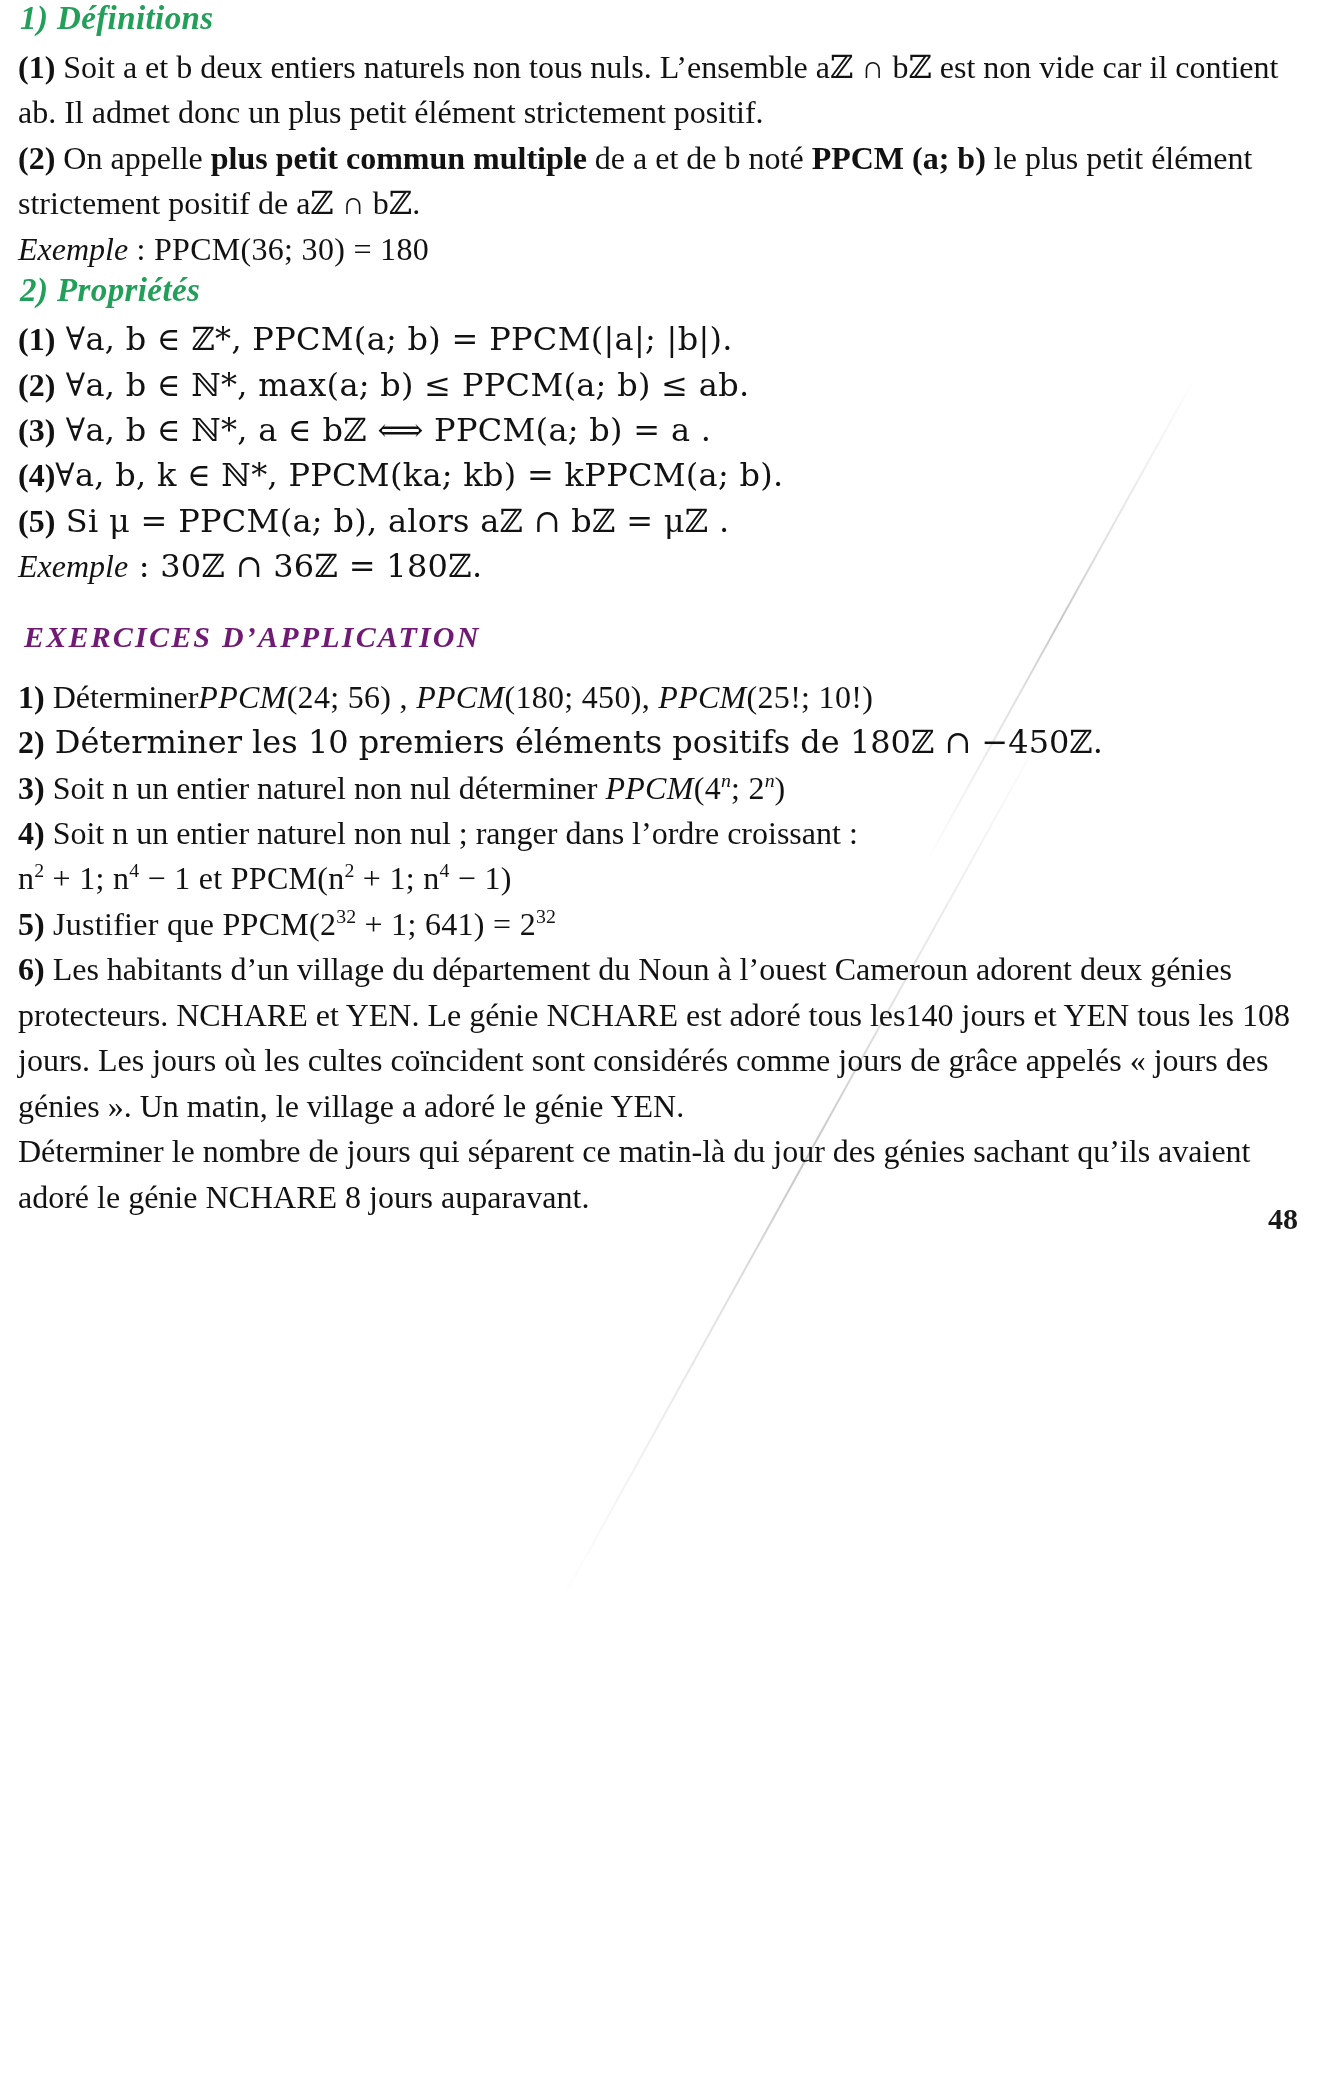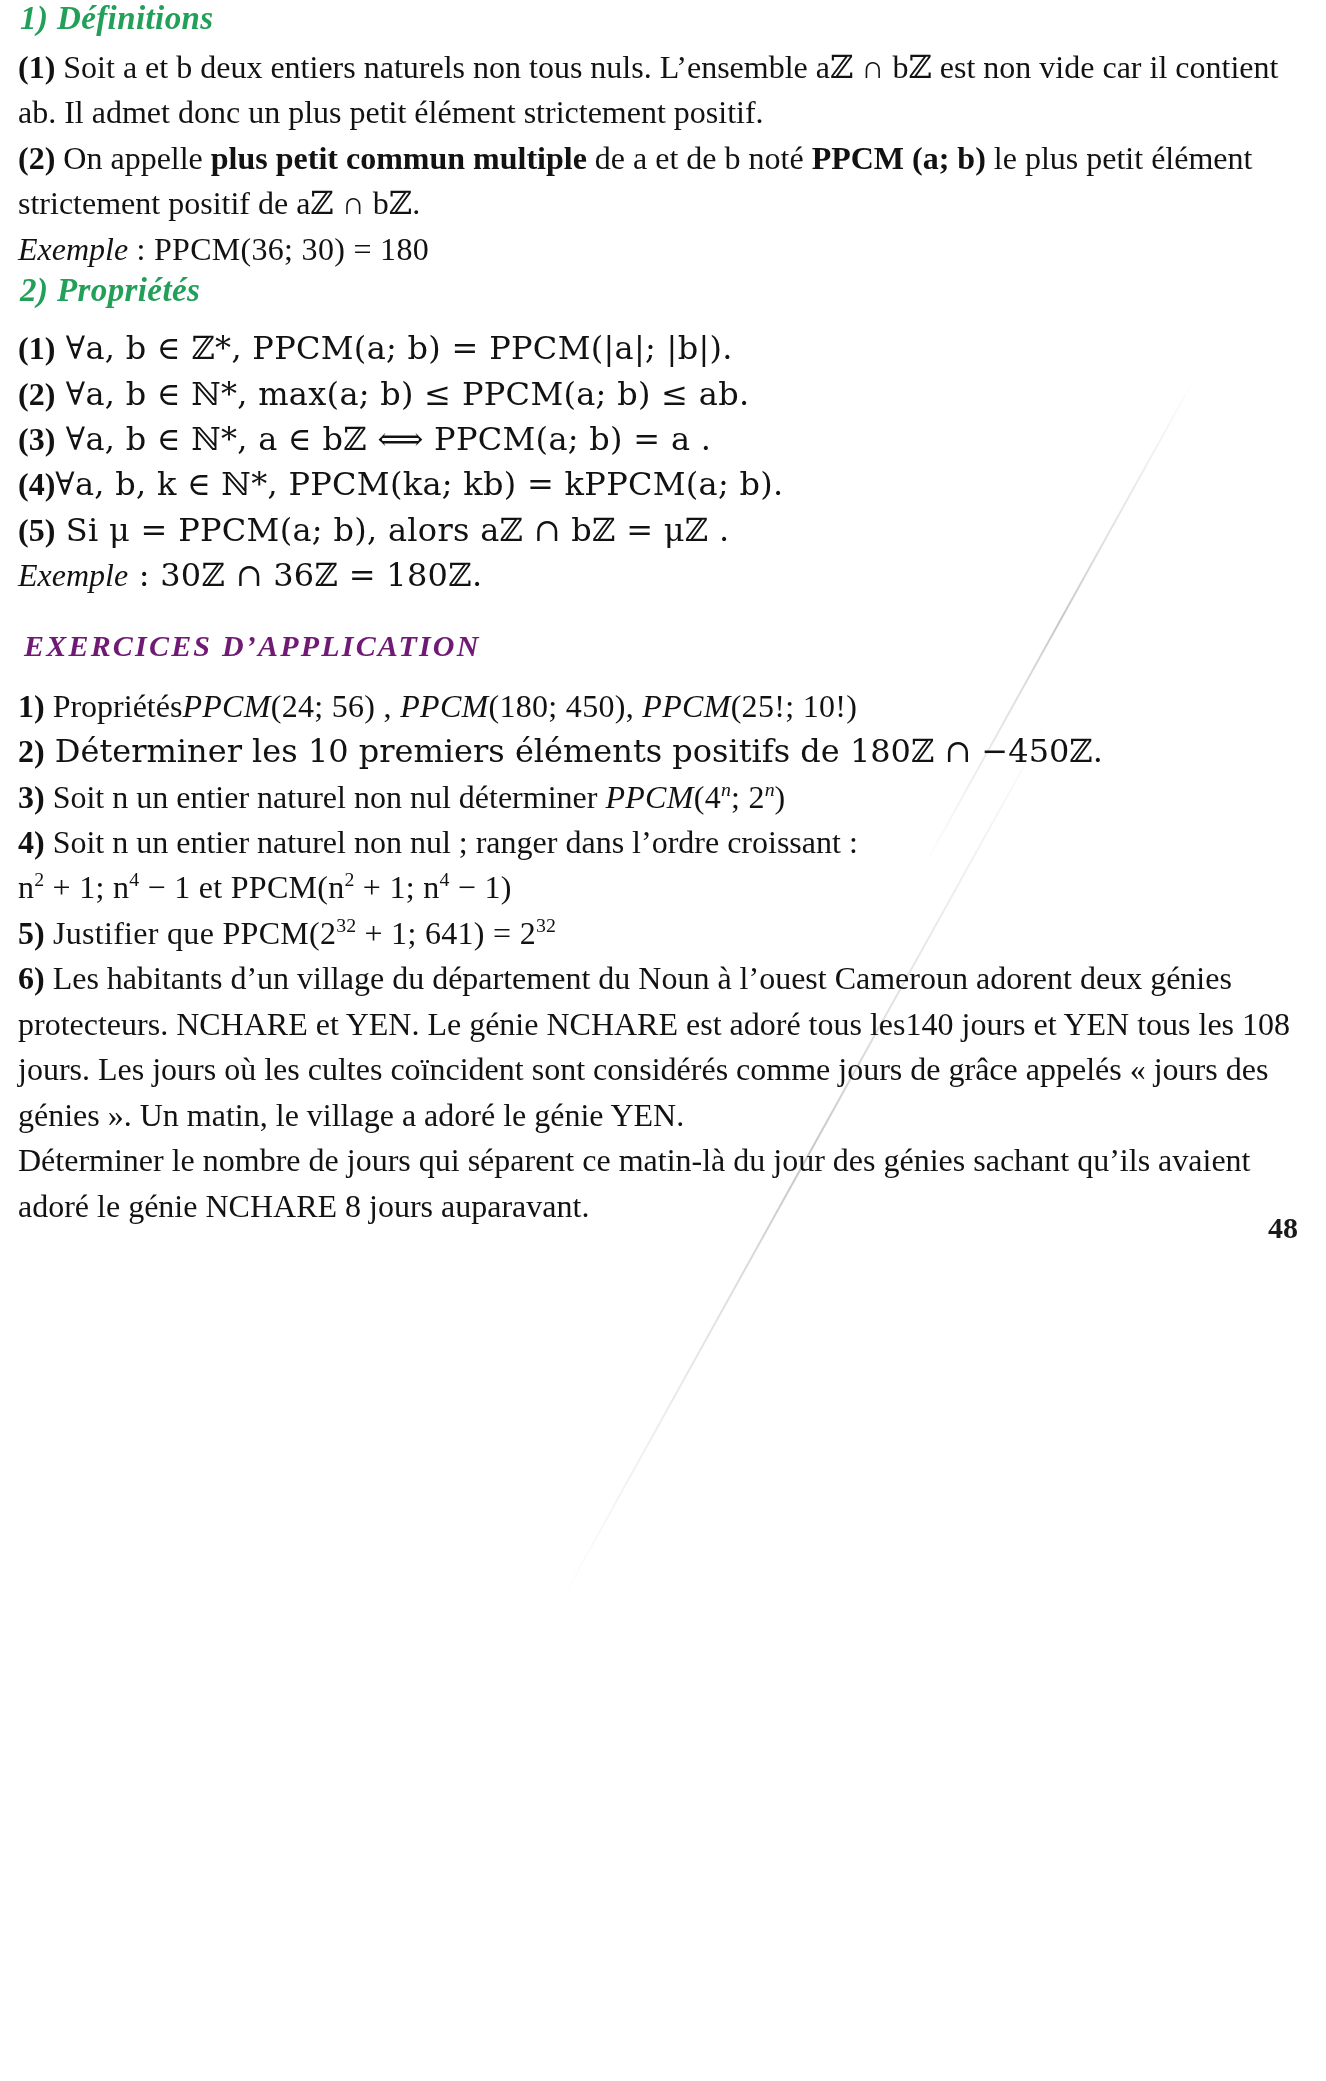--- a/index.html
+++ b/index.html
@@ -100,21 +100,21 @@
     font-family: "DejaVu Serif", "Liberation Serif", serif;
   }
 
   sup {
     font-size: 0.62em;
     vertical-align: super;
     line-height: 0;
   }
   sup.it { font-style: italic; }
 
-  .prop-line { margin-top: 17px; }
+  .prop-line { margin-top: 8px; }
   .ex-line   { margin-top: 22px; }
   .para-line { margin-top: 22px; }
 
   .block-def   { margin-top: 2px; }
   .block-props { margin-top: 2px; }
 
   .pagenum {
     position: absolute;
     right: 28px;
     bottom: -16px;
@@ -160,21 +160,21 @@
 
     <p class="p prop-line"><span class="b">(5)</span><span class="math blackboard"> Si μ = PPCM(a; b), alors aℤ ∩ bℤ = μℤ .</span></p>
 
     <p class="p prop-line"><span class="bi">Exemple</span><span class="math blackboard"> : 30ℤ ∩ 36ℤ  = 180ℤ.</span></p>
   </div>
 
   <div class="h-exercices">EXERCICES D’APPLICATION</div>
 
   <div>
 
-    <p class="p ex-line"><span class="b">1)</span><span> Propriétés</span><span class="mathi">PPCM</span><span class="math">(24; 56)</span><span class="math"> , </span><span class="mathi">PPCM</span><span class="math">(180; 450), </span><span class="mathi"> PPCM</span><span class="math">(25!; 10!)</span></p>
+    <p class="p ex-line"><span class="b">1)</span><span> Déterminer</span><span class="mathi">PPCM</span><span class="math">(24; 56)</span><span class="math"> , </span><span class="mathi">PPCM</span><span class="math">(180; 450), </span><span class="mathi"> PPCM</span><span class="math">(25!; 10!)</span></p>
 
     <p class="p ex-line"><span class="b">2)</span><span class="blackboard"> Déterminer les 10 premiers éléments positifs  de 180ℤ ∩ −450ℤ.</span></p>
 
     <p class="p ex-line"><span class="b">3)</span><span> Soit n un entier naturel non nul déterminer </span><span class="mathi">PPCM</span><span class="math">(4</span><sup class="it">n</sup><span class="math">; 2</span><sup class="it">n</sup><span class="math">)</span></p>
 
     <p class="p ex-line"><span class="b">4)</span><span> Soit n un entier naturel non nul ; ranger dans l’ordre croissant :</span></p>
 
     <p class="p ex-line"><span class="math">n</span><sup>2</sup><span class="math"> + 1; n</span><sup>4</sup><span class="math"> − 1 et  PPCM(n</span><sup>2</sup><span class="math"> + 1; n</span><sup>4</sup><span class="math"> − 1)</span></p>
 
     <p class="p ex-line"><span class="b">5)</span><span class="math">  Justifier que PPCM(2</span><sup>32</sup><span class="math"> + 1; 641) = 2</span><sup>32</sup></p>

